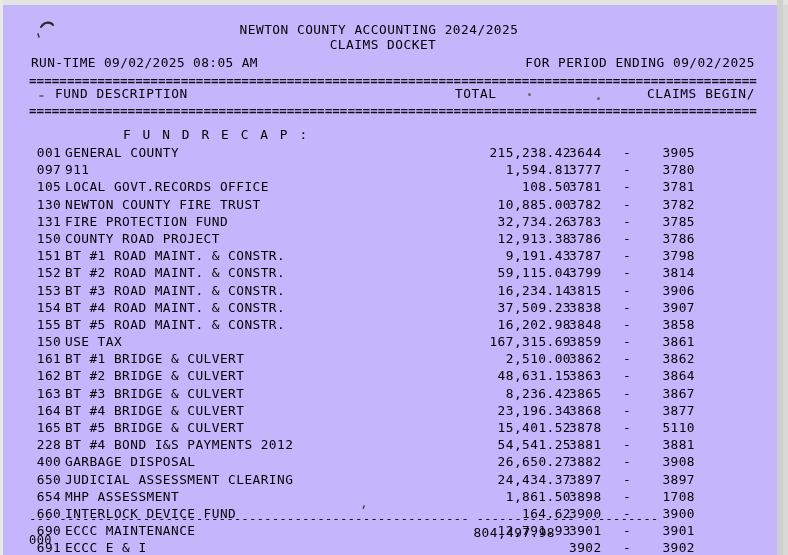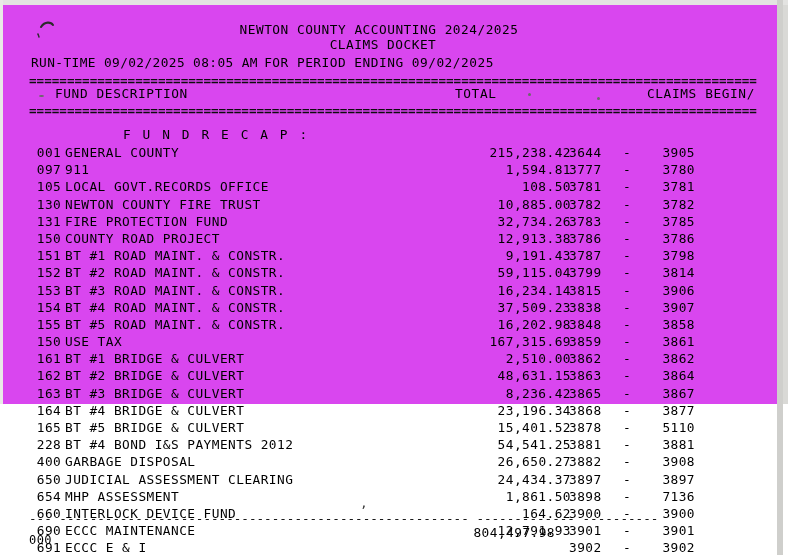--- a/index.html
+++ b/index.html
@@ -12,22 +12,22 @@
     width: 788px;
     height: 555px;
     overflow: hidden;
     font-family: "DejaVu Sans Mono", "Liberation Mono", monospace;
   }
 
   
   #page {
     position: relative;
     width: 788px;
-    height: 404px;
-    background: #d946ef;
+    height: 555px;
+    background: #c4b5fd;
     box-sizing: border-box;
     
     border-left: 3px solid #e9e9e6;
     border-right: 5px solid #d9d9d6;
   }
   
   #scan-top-edge {
     position: absolute;
     left: 0; top: 0;
     width: 788px; height: 5px;
@@ -78,21 +78,21 @@
     position: absolute;
     left: 28px;
     top: 33px;
     font-size: 12.8px;
     letter-spacing: 0.4px;
   }
   #period {
     position: absolute;
     left: 0; top: 33px;
     width: 752px;
-    text-align: center;
+    text-align: right;
     font-size: 12.8px;
     letter-spacing: 0.5px;
   }
 
   
   .rule {
     position: absolute;
     left: 26px;
     width: 756px;
     font-size: 12.6px;
@@ -415,21 +415,21 @@
         <div class="cell c-begin">3897</div>
         <div class="cell c-dash">-</div>
         <div class="cell c-end">3897</div>
       </div>
       <div class="row">
         <div class="cell c-fund">654</div>
         <div class="cell c-desc">MHP ASSESSMENT</div>
         <div class="cell c-total">1,861.50</div>
         <div class="cell c-begin">3898</div>
         <div class="cell c-dash">-</div>
-        <div class="cell c-end">7136</div>
+        <div class="cell c-end">1708</div>
       </div>
       <div class="row">
         <div class="cell c-fund">660</div>
         <div class="cell c-desc">INTERLOCK DEVICE FUND</div>
         <div class="cell c-total">164.62</div>
         <div class="cell c-begin">3900</div>
         <div class="cell c-dash">-</div>
         <div class="cell c-end">3900</div>
       </div>
       <div class="row">

